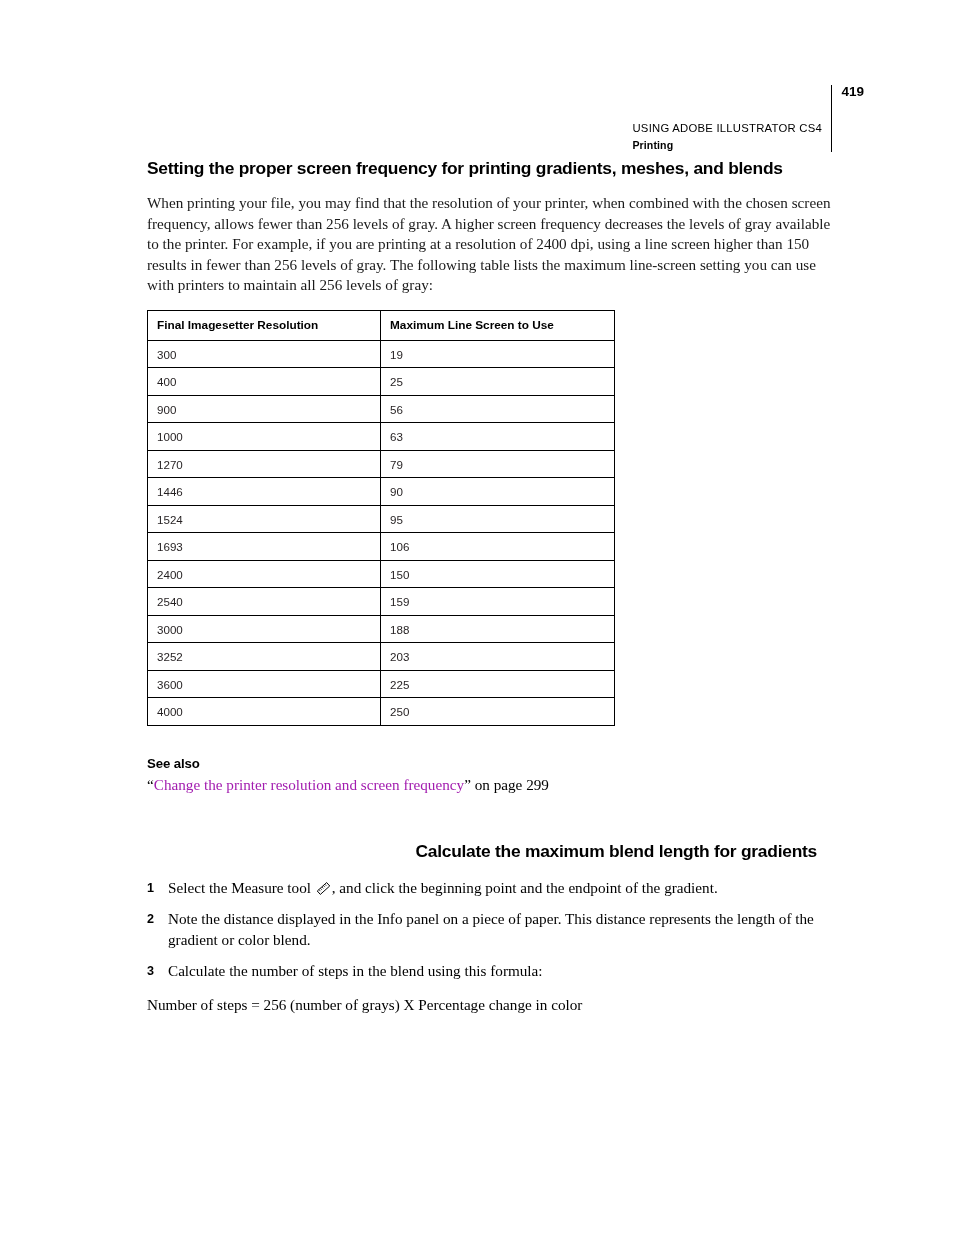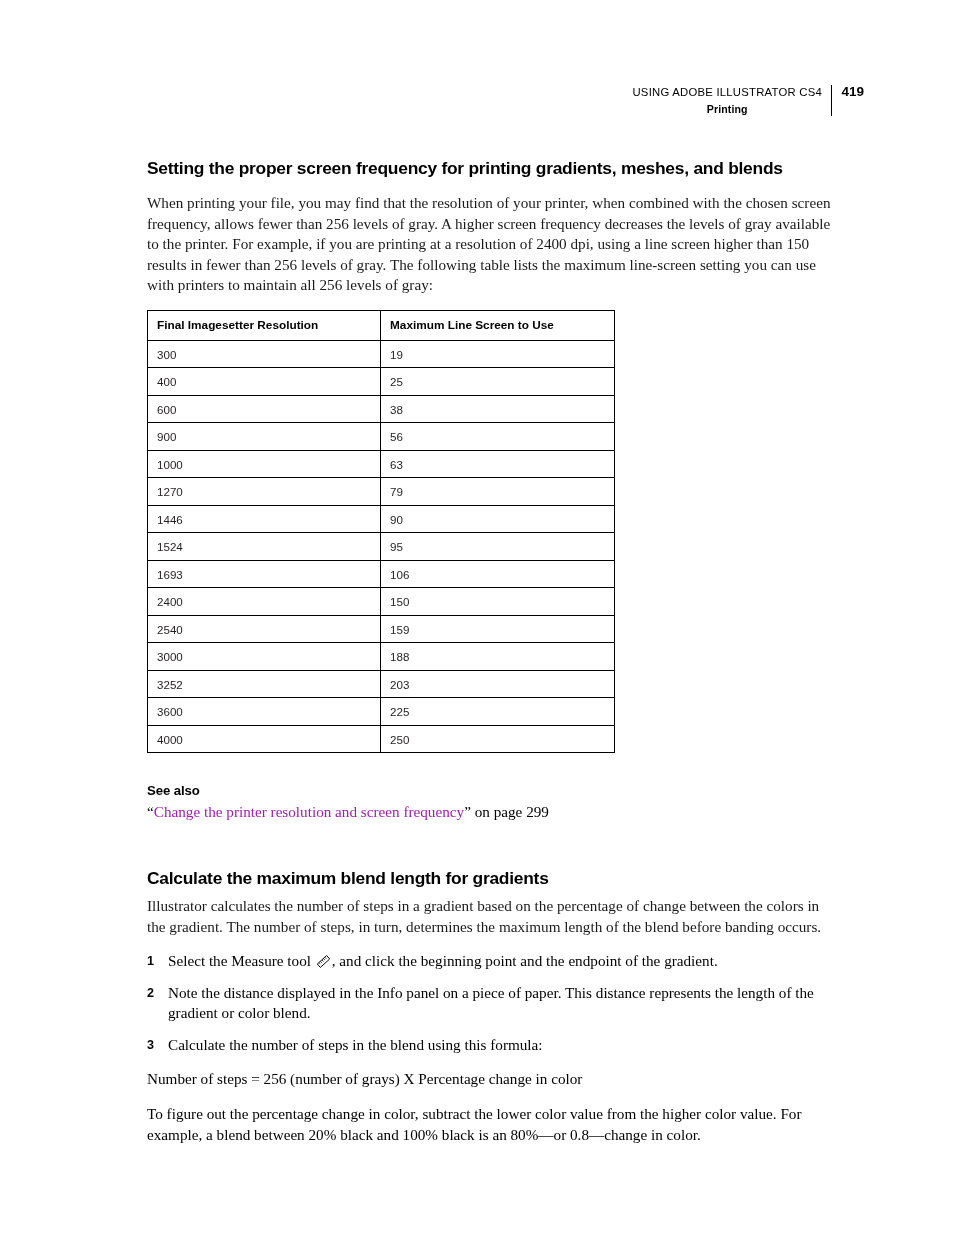--- a/index.html
+++ b/index.html
@@ -28,23 +28,24 @@
   
   .page-header {
     position: absolute;
     top: 84px;
     right: 90px;
     display: flex;
     align-items: flex-start;
     font-family: "Liberation Sans", "DejaVu Sans", sans-serif;
   }
   .page-header-text {
-    text-align: center;
+    text-align: left;
     padding-right: 9px;
     line-height: 16px;
+    margin-top: 36px;
   }
   .header-book {
     font-size: 11.3px;
     letter-spacing: 0.25px;
     color: #000;
     display: block;
     white-space: nowrap;
   }
   .header-section {
     font-size: 10.6px;
@@ -81,21 +82,22 @@
     font-size: 17.4px;
     font-weight: bold;
     line-height: 26px;
     letter-spacing: -0.25px;
     margin: 0 0 12px 0;
     color: #000;
     max-width: 670px;
   }
   h1.section-title.tight {
     margin-top: 42px;
-    margin-bottom: 5px;
+    margin-bottom: 12px;
+    text-align: right;
   }
 
   p.body {
     font-size: 15.2px;
     line-height: 20.6px;
     margin: 0 0 12px 0;
     text-align: left;
     color: #1a1a1a;
   }
 
@@ -225,24 +227,20 @@
         <tbody>
             <tr>
               <td>300</td>
               <td>19</td>
             </tr>
             <tr>
               <td>400</td>
               <td>25</td>
             </tr>
             <tr>
-              <td>600</td>
-              <td>38</td>
-            </tr>
-            <tr>
               <td>900</td>
               <td>56</td>
             </tr>
             <tr>
               <td>1000</td>
               <td>63</td>
             </tr>
             <tr>
               <td>1270</td>
               <td>79</td>
@@ -285,21 +283,20 @@
             </tr>
           </tbody>
       </table>
     </div>
 
     <h2 class="see-also">See also</h2>
     <p class="xref"><span>“</span><a class="xref-link" href="#">Change the printer resolution and screen frequency</a><span>”</span><span> on page 299</span></p>
 
     <h1 class="section-title tight">Calculate the maximum blend length for gradients</h1>
 
-    <p class="body">Illustrator calculates the number of steps in a gradient based on the percentage of change between the colors in the gradient. The number of steps, in turn, determines the maximum length of the blend before banding occurs.</p>
 
     <ol class="steps">
       <li>
         <span class="step-num">1</span><span>Select the Measure tool </span><span class="measure-icon"><svg viewBox="0 0 15 13" width="15" height="13" xmlns="http://www.w3.org/2000/svg">
               <g transform="rotate(-42 7.5 6.5)">
                 <rect x="1.2" y="4.2" width="12.6" height="4.6" fill="#ffffff" stroke="#000000" stroke-width="0.9"></rect>
                 <line x1="3.4" y1="4.4" x2="3.4" y2="6.4" stroke="#000000" stroke-width="0.7"></line>
                 <line x1="5.4" y1="4.4" x2="5.4" y2="6.4" stroke="#000000" stroke-width="0.7"></line>
                 <line x1="7.4" y1="4.4" x2="7.4" y2="6.4" stroke="#000000" stroke-width="0.7"></line>
                 <line x1="9.4" y1="4.4" x2="9.4" y2="6.4" stroke="#000000" stroke-width="0.7"></line>
@@ -310,16 +307,15 @@
       <li>
         <span class="step-num">2</span><span>Note the distance displayed in the Info panel on a piece of paper. This distance represents the length of the gradient or color blend.</span>
       </li>
       <li>
         <span class="step-num">3</span><span>Calculate the number of steps in the blend using this formula:</span>
       </li>
     </ol>
 
     <p class="formula">Number of steps = 256 (number of grays) X Percentage change in color</p>
 
-    <p class="closing">To figure out the percentage change in color, subtract the lower color value from the higher color value. For example, a blend between 20% black and 100% black is an 80%—or 0.8—change in color.</p>
 
   </div>
 </div>
 
 </body></html>

